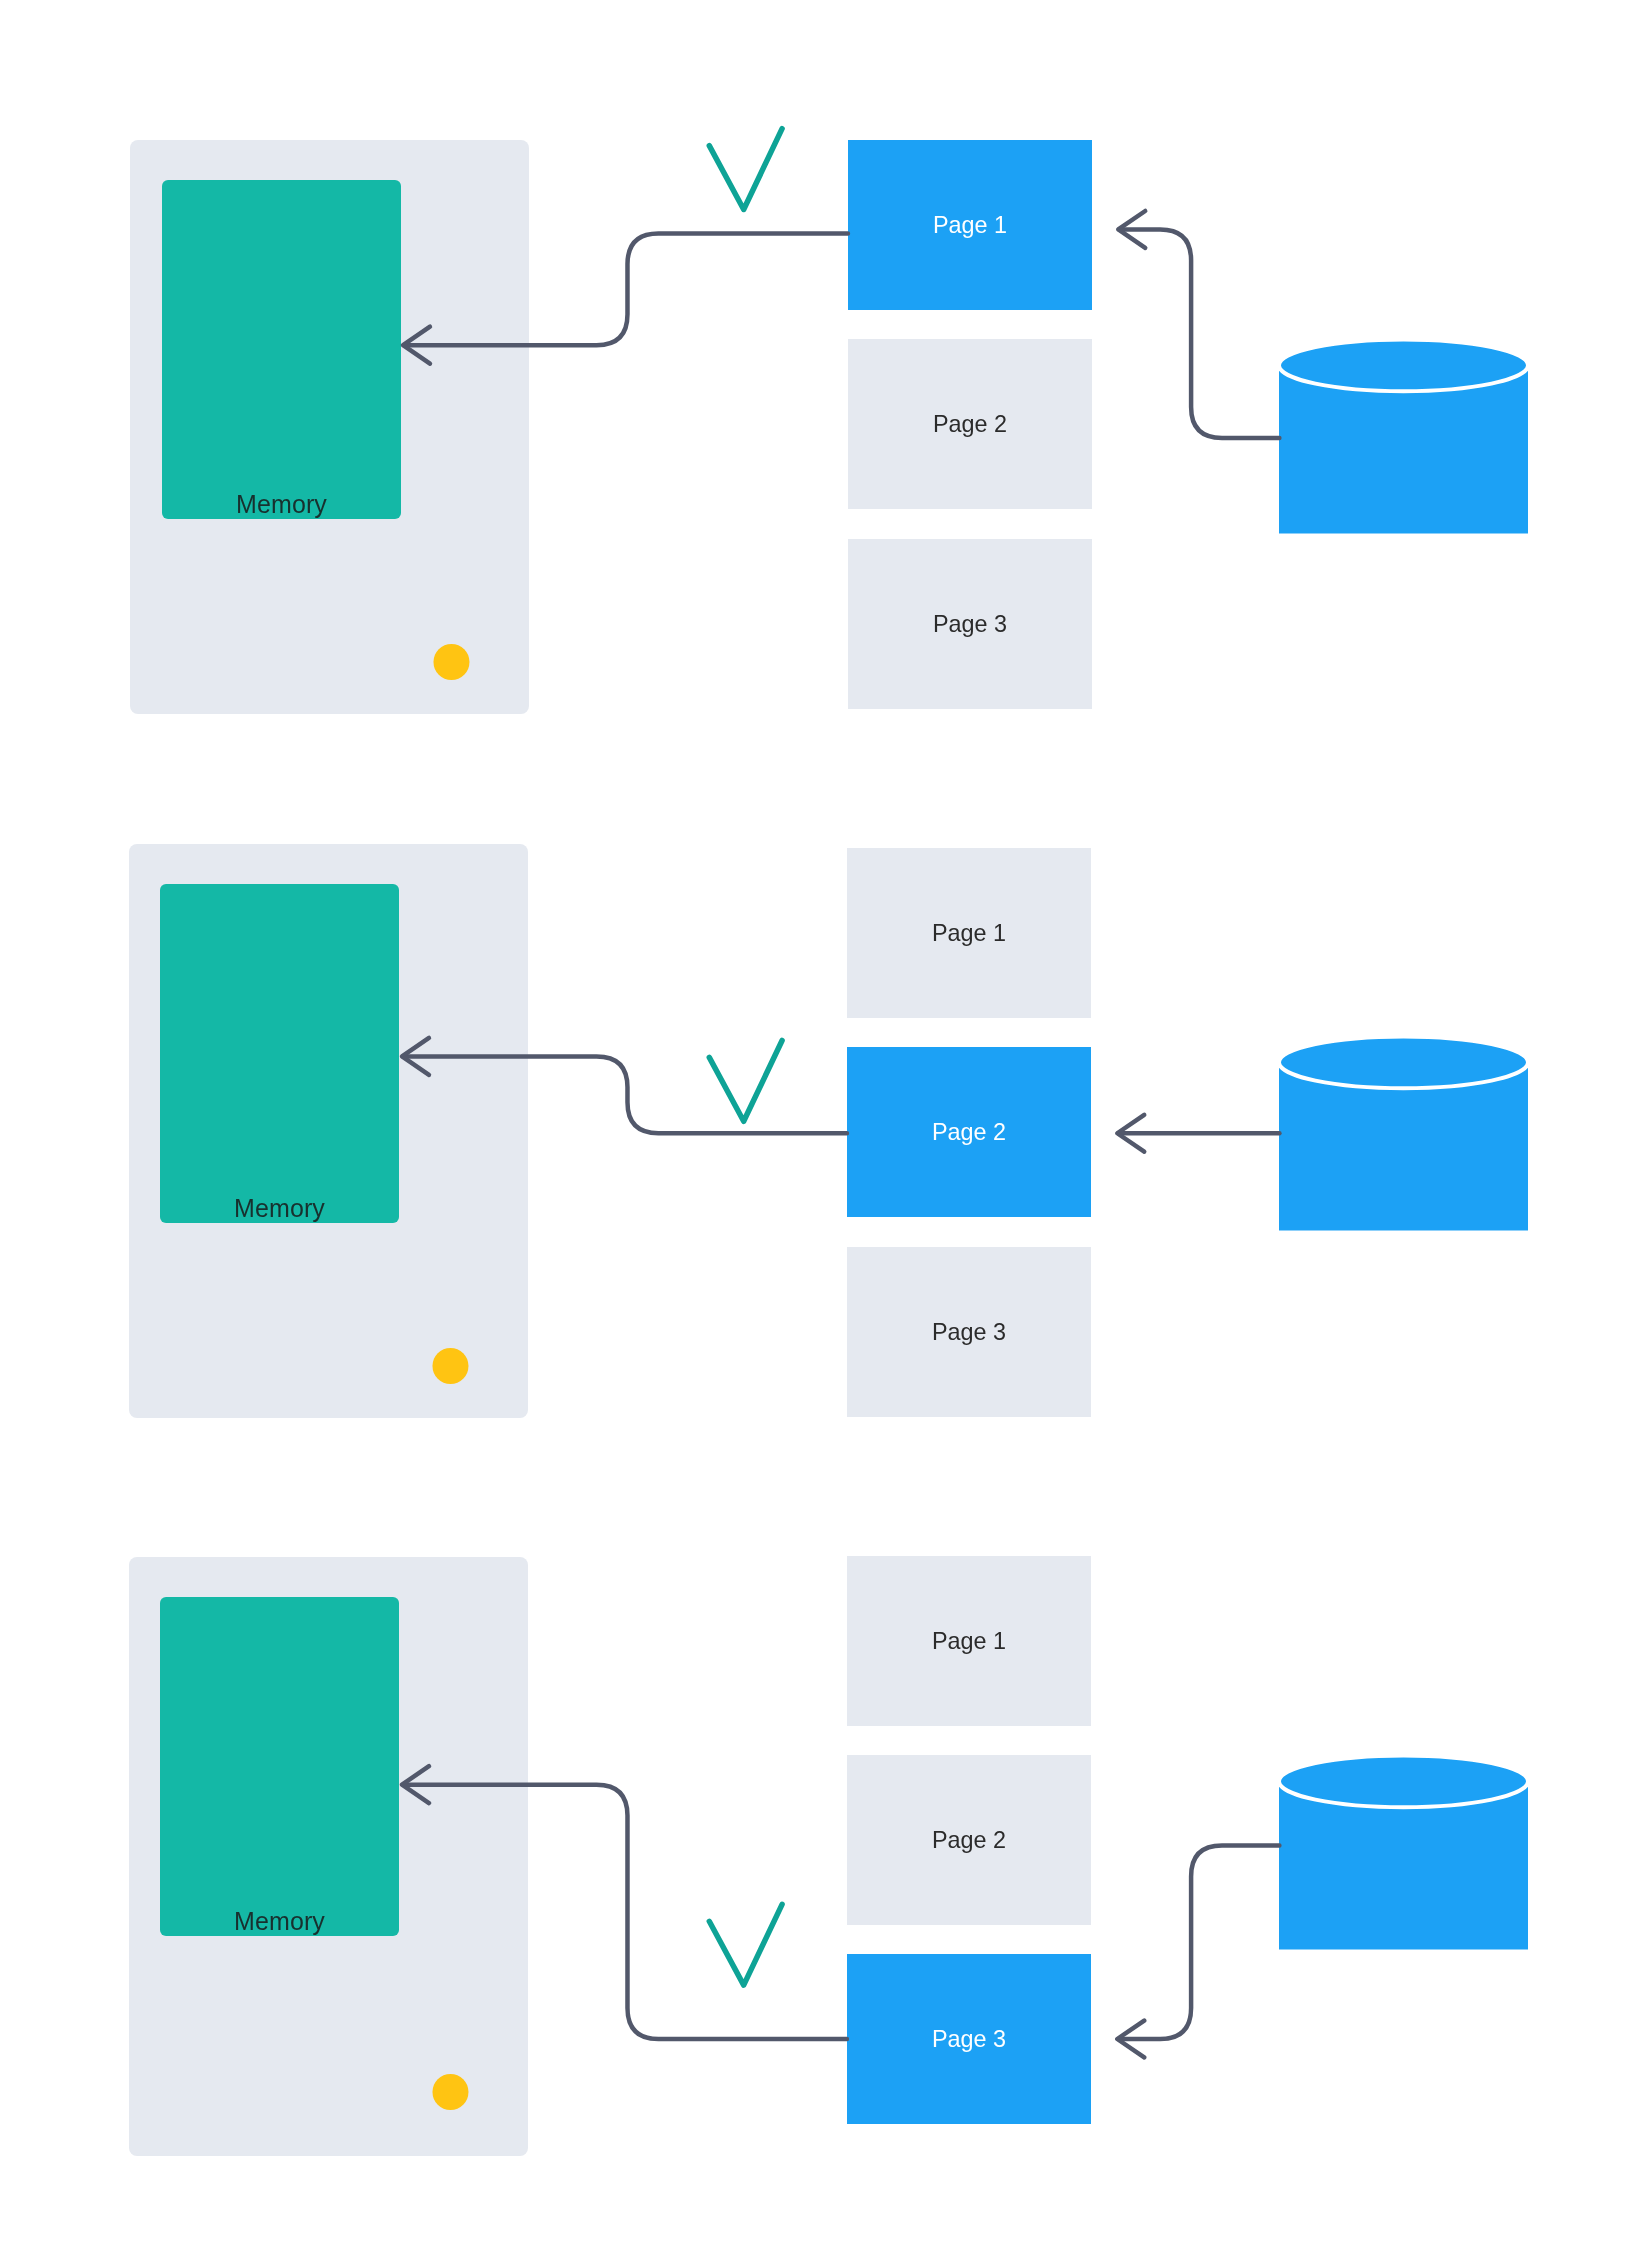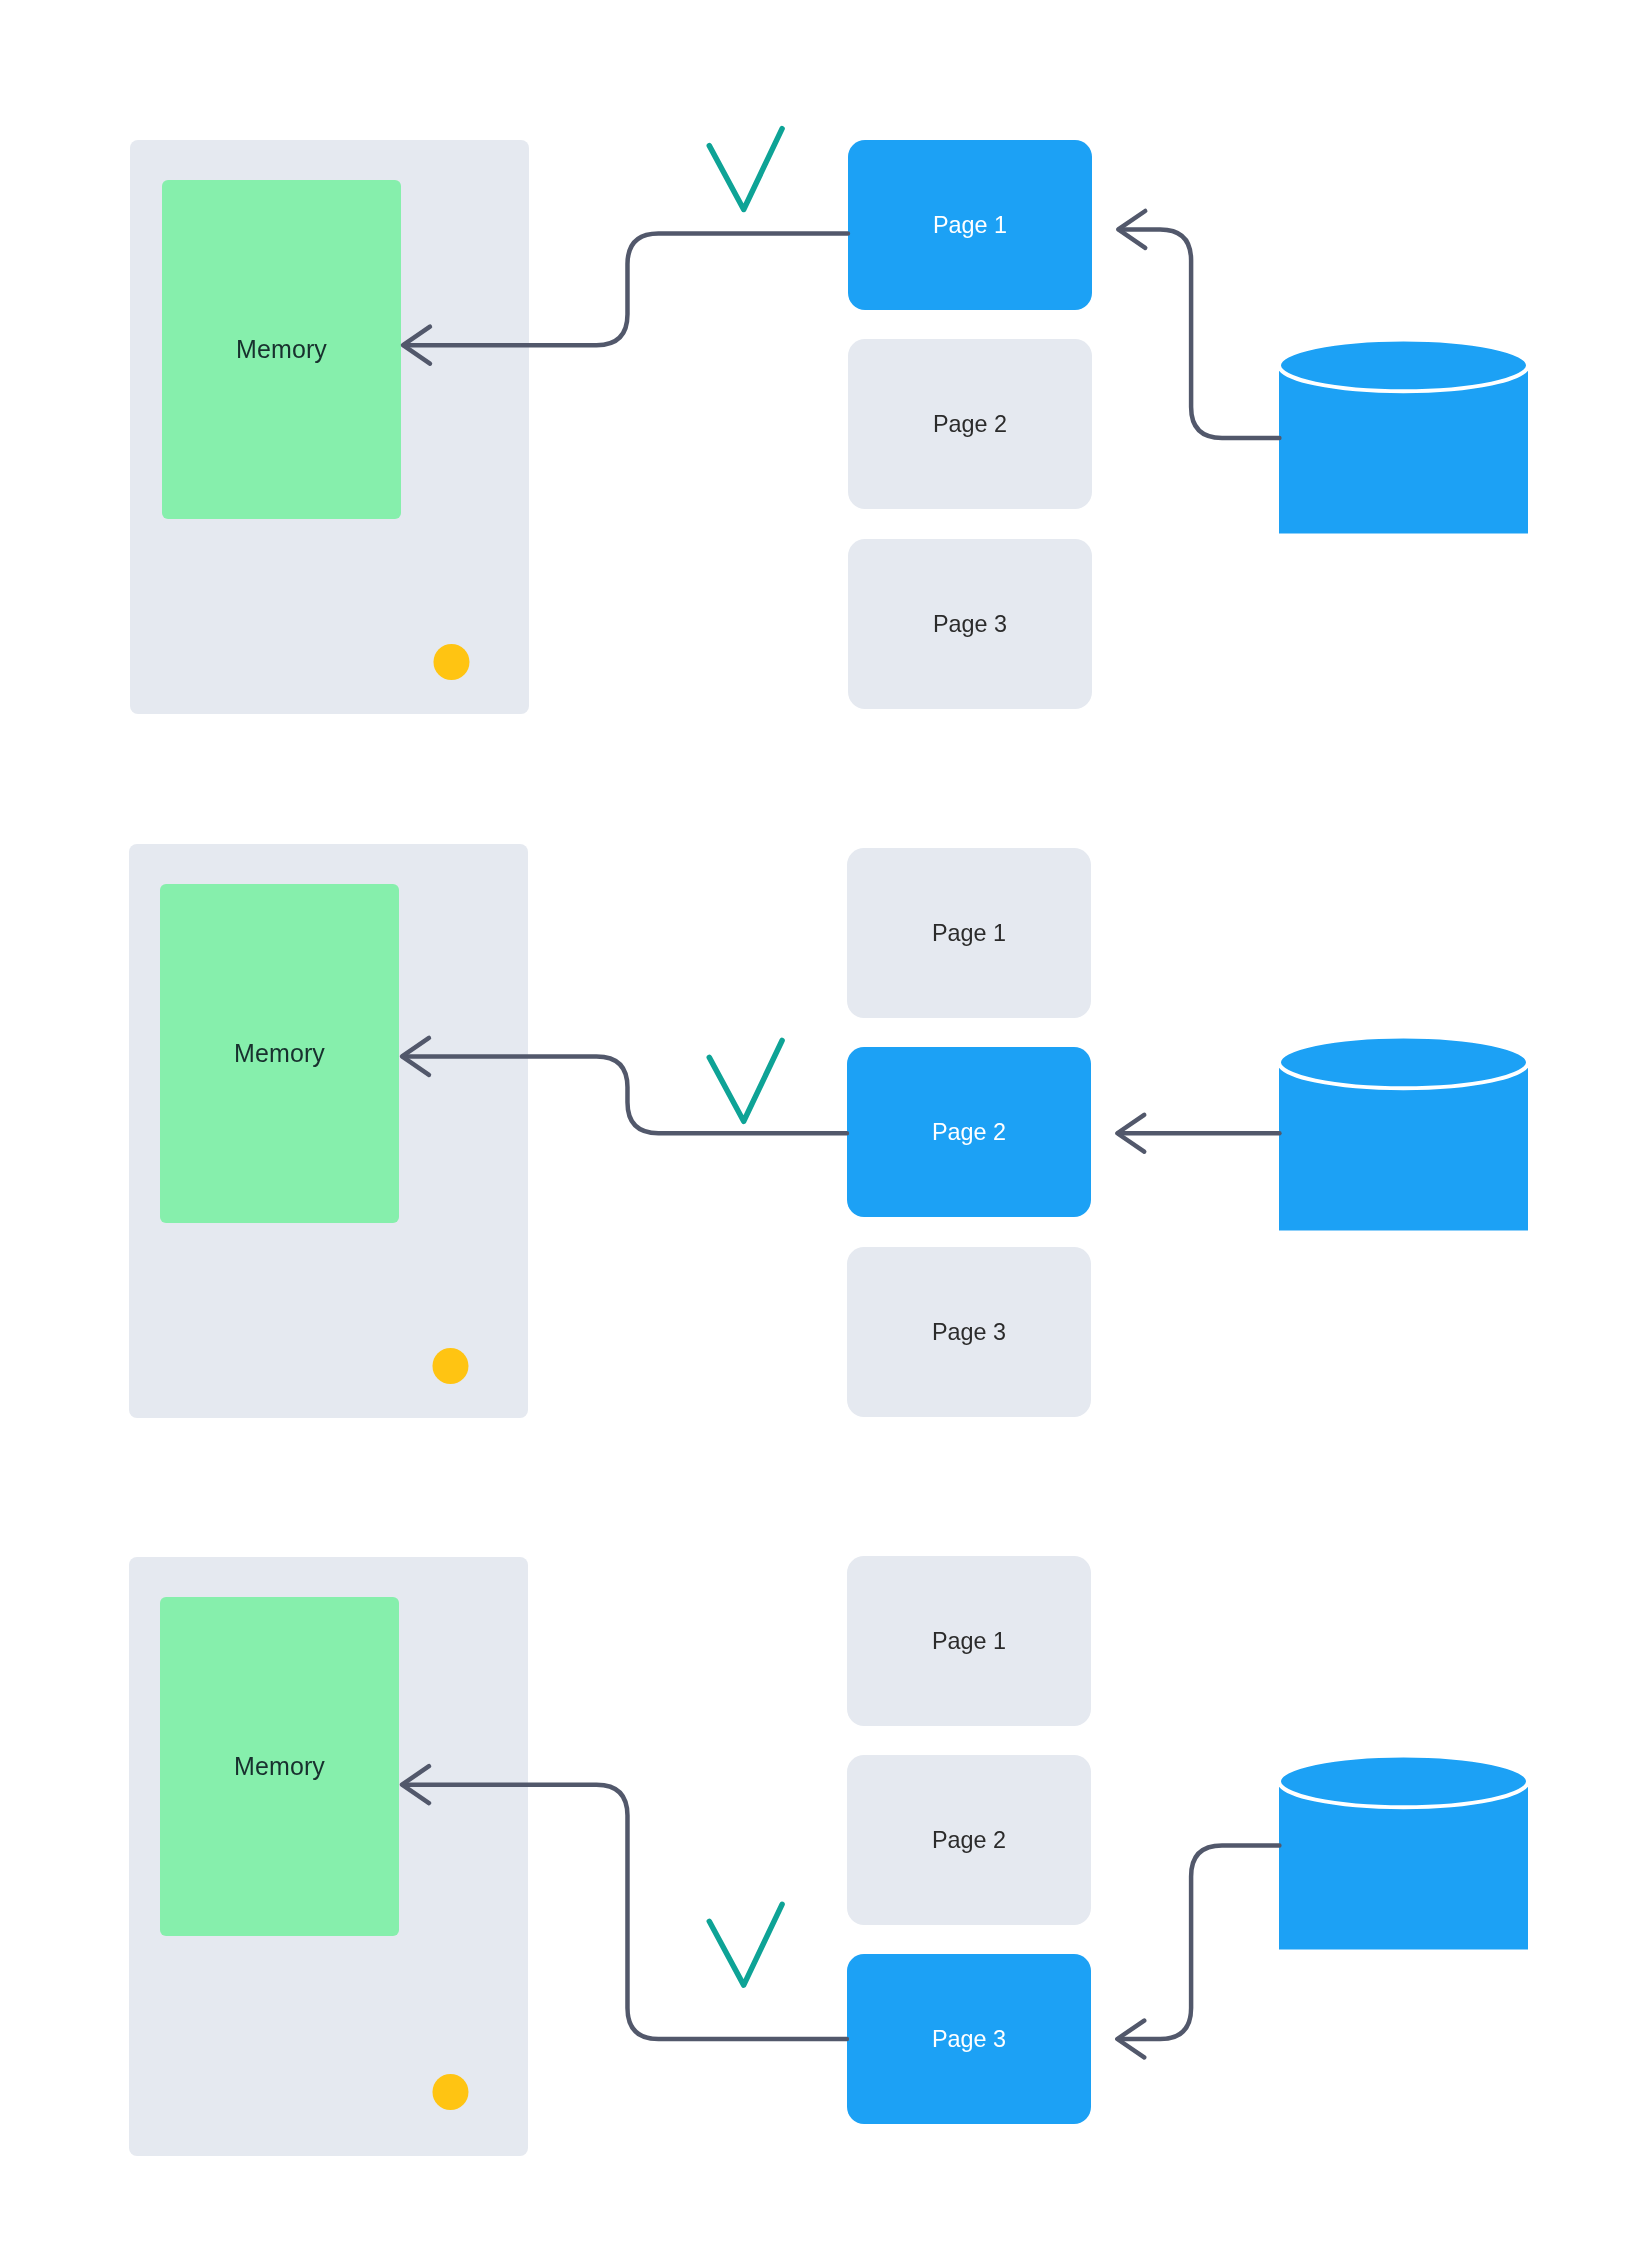--- a/index.html
+++ b/index.html
@@ -26,41 +26,41 @@
     width: 1644px;
   }
   
   .mem-container {
     position: absolute;
     background: #E5E9F0;
     border-radius: 8px;
   }
   .mem-box {
     position: absolute;
-    background: #86efac;
+    background: #14b8a6;
     border-radius: 6px;
     display: flex;
-    align-items: center;
+    align-items: flex-end;
     justify-content: center;
   }
   .mem-label {
     font-size: 25px;
     color: #18302E;
     letter-spacing: 0.1px;
     white-space: nowrap;
   }
   .brand-logo {
     position: absolute;
     width: 72px;
     height: 72px;
   }
   
   .page-box {
     position: absolute;
-    border-radius: 17px;
+    border-radius: 0;
     display: flex;
     align-items: center;
     justify-content: center;
     background: #E5E9F0;
   }
   .page-box.active {
     background: #1CA1F5;
   }
   .page-label {
     font-size: 23.4px;

